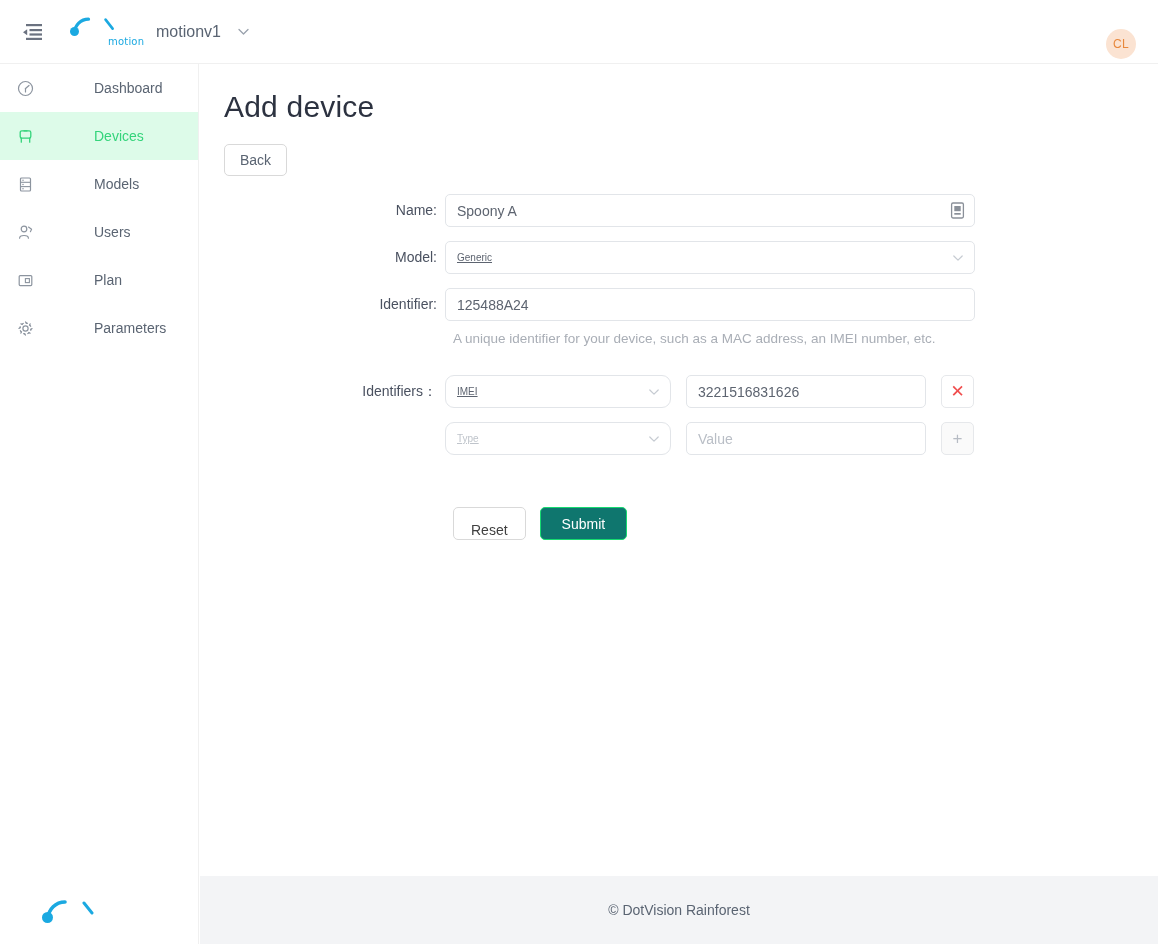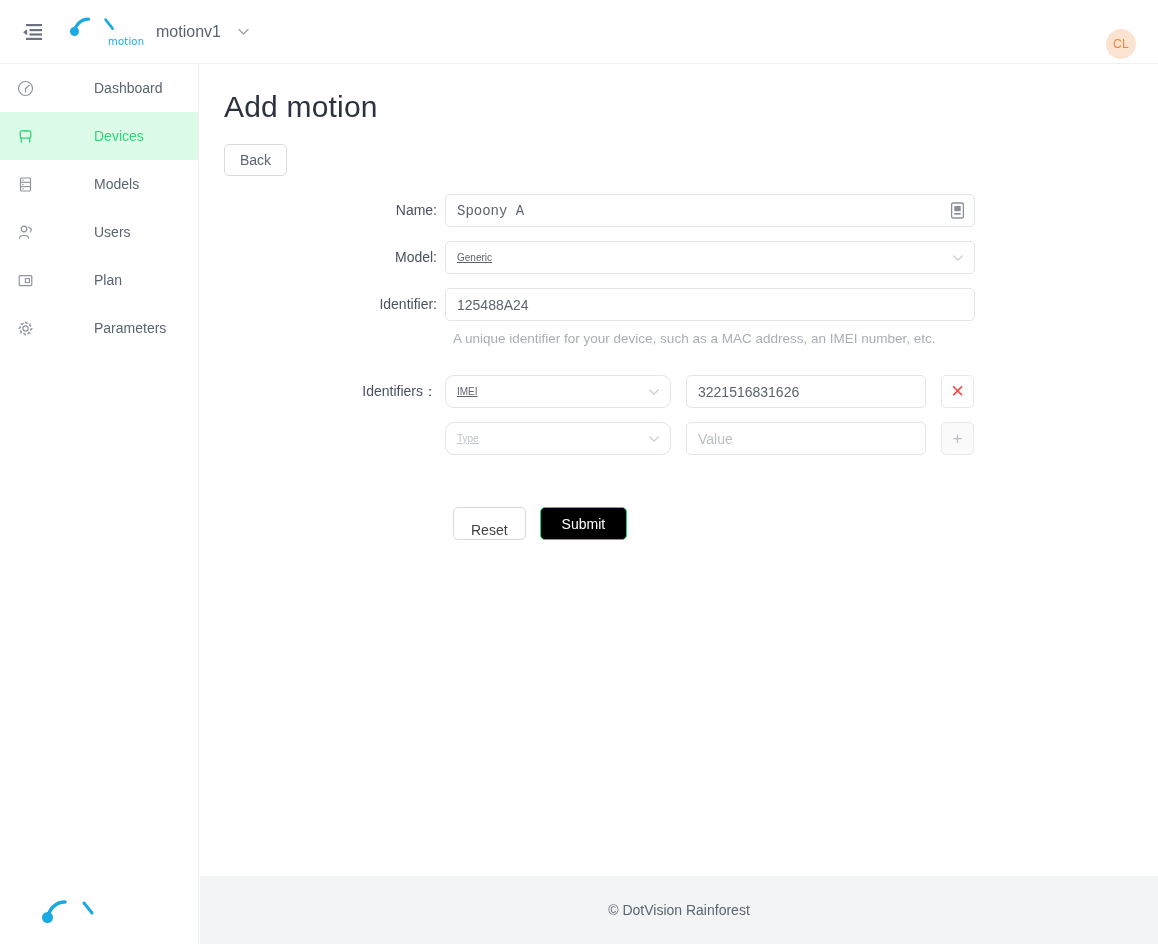--- a/index.html
+++ b/index.html
@@ -163,21 +163,21 @@
     border: 1px solid #e2e5e9;
     border-radius: 5px;
     background: #fff;
     font-size: 14px;
     color: #5d6470;
     padding: 0 11px;
     font-family: "Liberation Sans", sans-serif;
     outline: none;
   }
   .input::placeholder { color: #b9bec6; }
-  .input.with-suffix { padding-right: 34px; font-family: Liberation Mono, monospace; }
+  .input.with-suffix { padding-right: 34px; }
 
   .suffix-icon {
     position: absolute; right: 9px; top: 7px;
     width: 18px; height: 19px;
     display: flex; align-items: center; justify-content: center;
     cursor: pointer;
   }
 
   .select {
     position: relative;
@@ -240,21 +240,21 @@
     padding: 14px 17px;
     border-radius: 5px;
     font-size: 14px;
     font-family: "Liberation Sans", sans-serif;
     cursor: pointer;
     border: 1px solid #d9d9d9;
     background: #fff;
     color: #404040;
   }
   .btn.primary {
-    background: #000000;
+    background: #0f766e;
     border-color: #16da70;
     color: #ffffff;
     padding: 8px 21px;
   }
 
   
   .footer {
     position: absolute; left: 200px; top: 876px;
     width: 958px; height: 68px;
     background: #f3f4f6;
@@ -378,21 +378,21 @@
         <path d="M3 20.5 A 17 17 0 0 1 20 4" fill="none" stroke="#1ba9e1" stroke-width="3.6" stroke-linecap="round"></path>
       </svg>
       <svg class="sl-tick" viewBox="0 0 14 16">
         <path d="M2 2 L 10 12" fill="none" stroke="#1ba9e1" stroke-width="3" stroke-linecap="round"></path>
       </svg>
     </div>
   </div>
 
   <div class="main">
 
-    <h1 class="page-title">Add motion</h1>
+    <h1 class="page-title">Add device</h1>
 
     <button class="back-btn">Back</button>
 
     <div class="form">
 
       <div class="form-row">
         <div class="form-label">Name:</div>
         <div class="field-wrap">
           <input class="input with-suffix" type="text" value="Spoony A" style="">
           <span class="suffix-icon">

